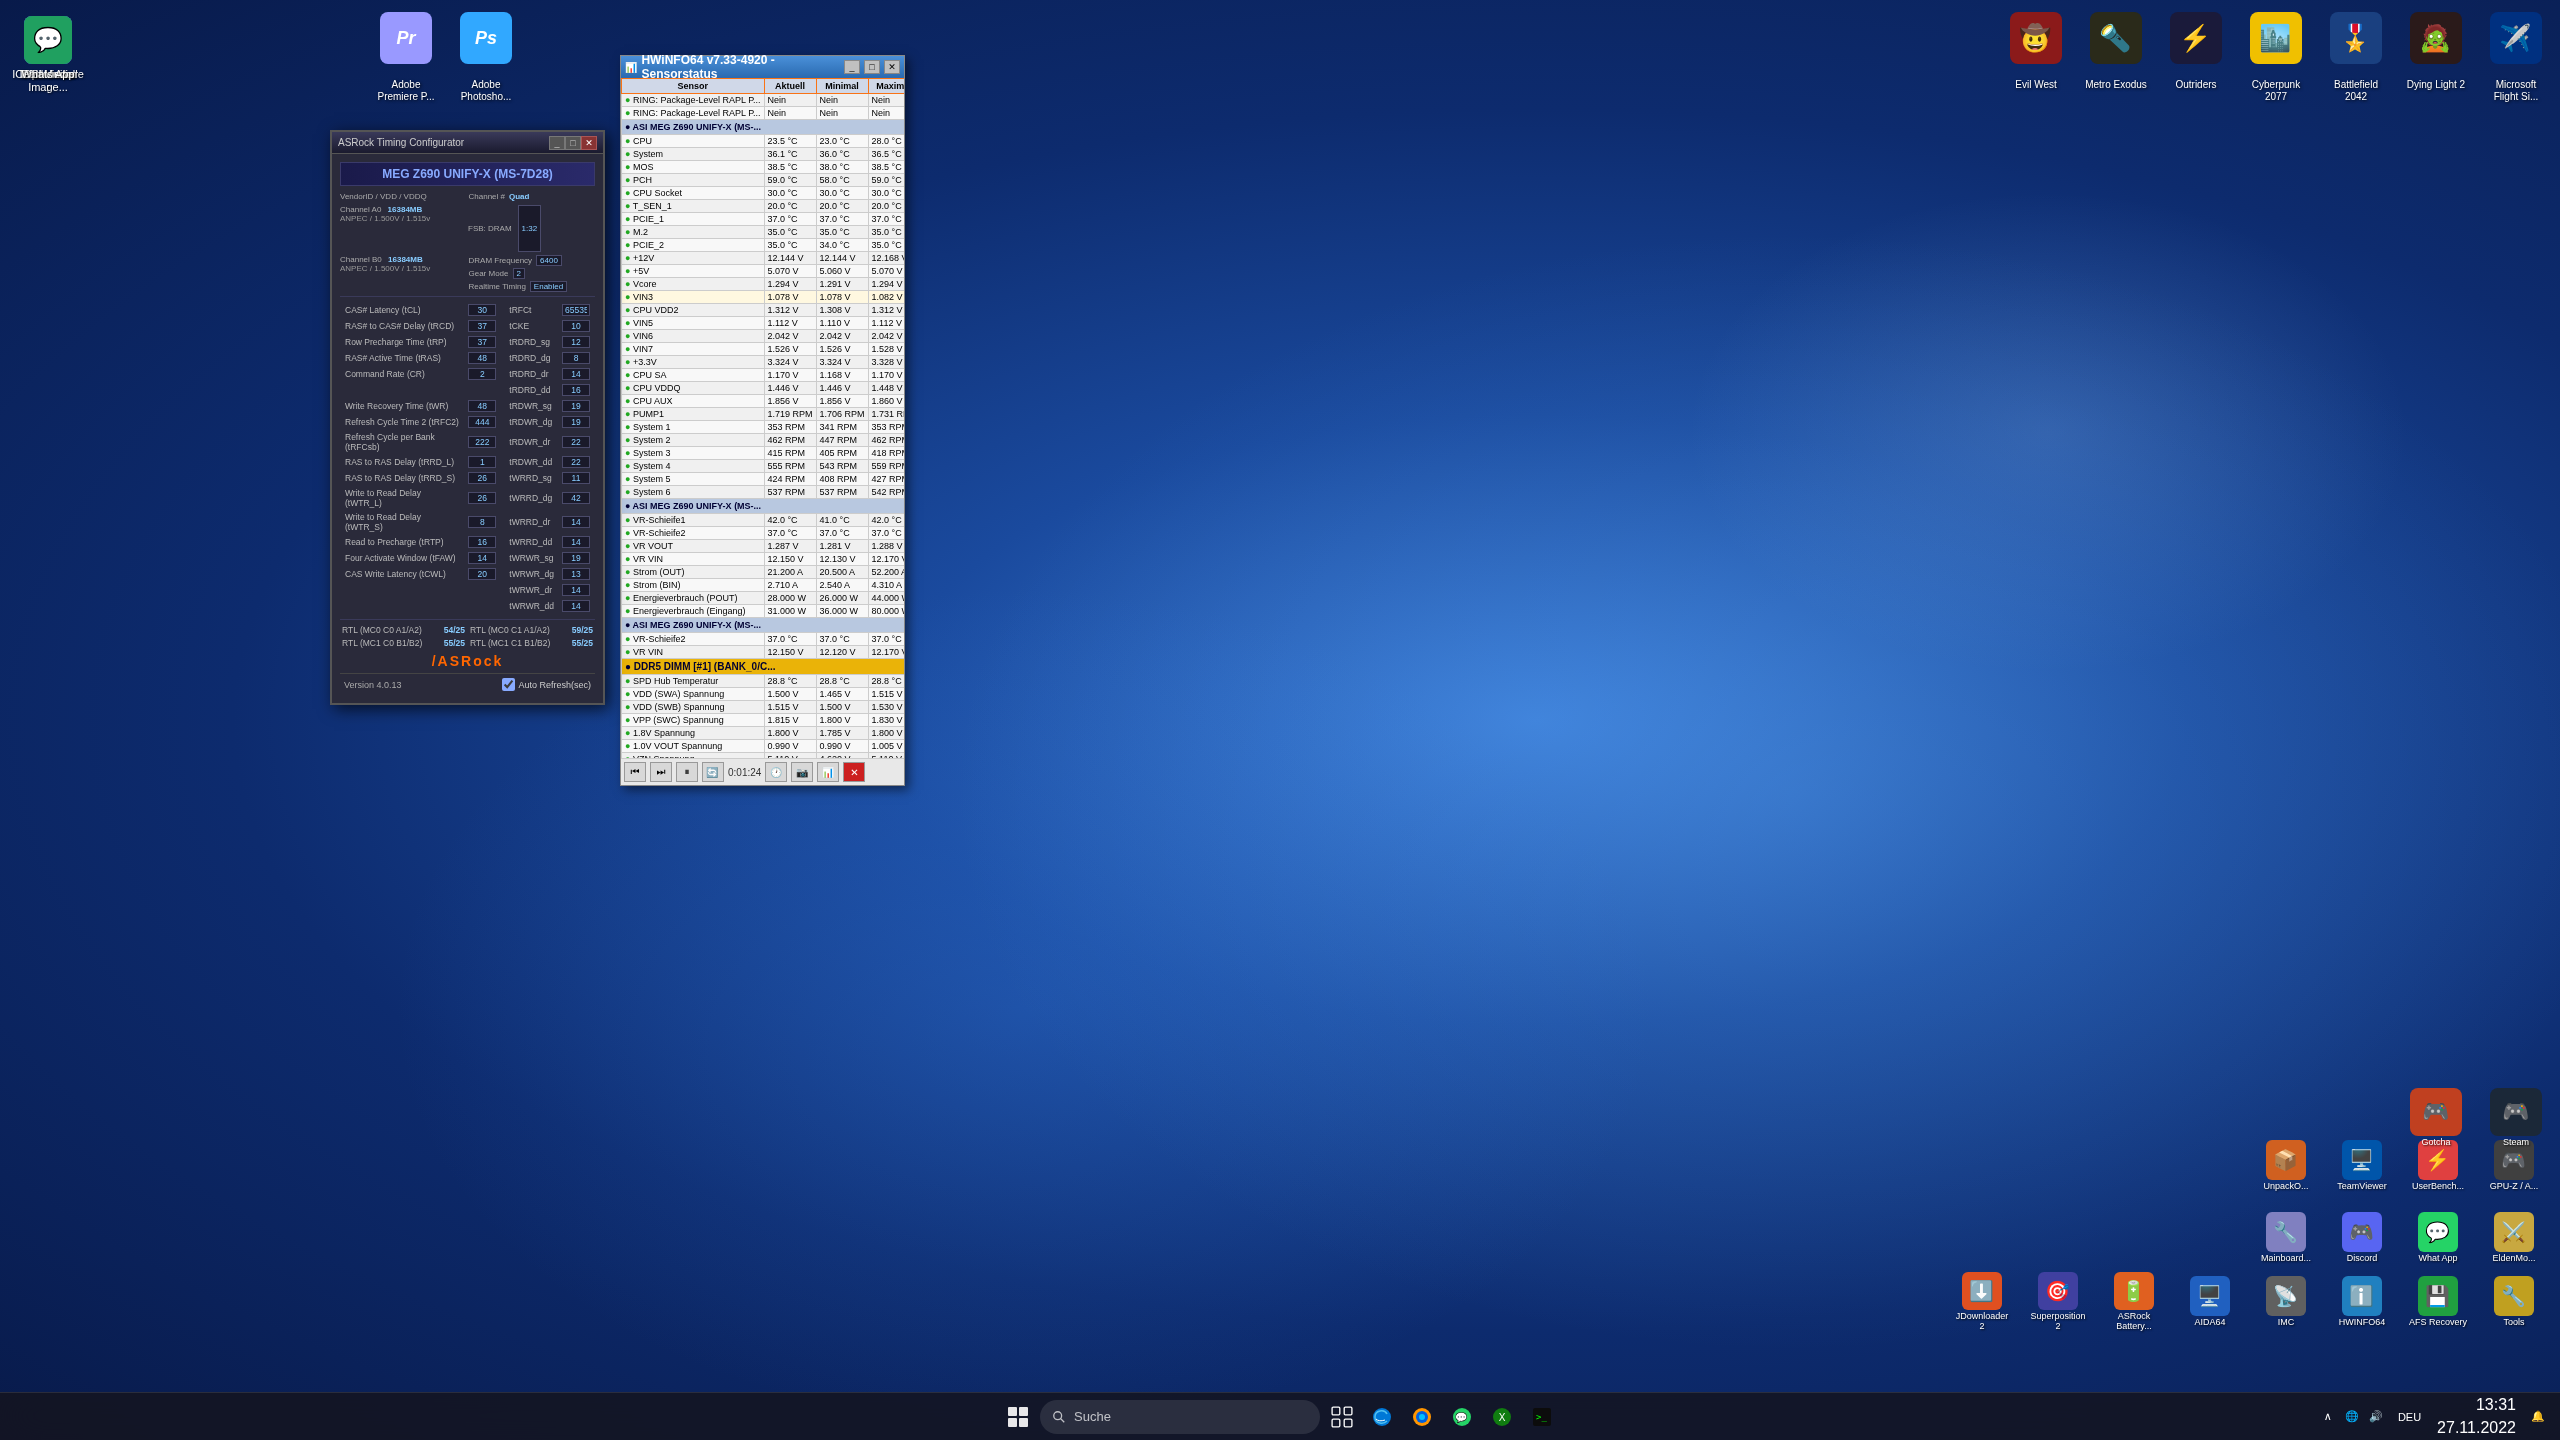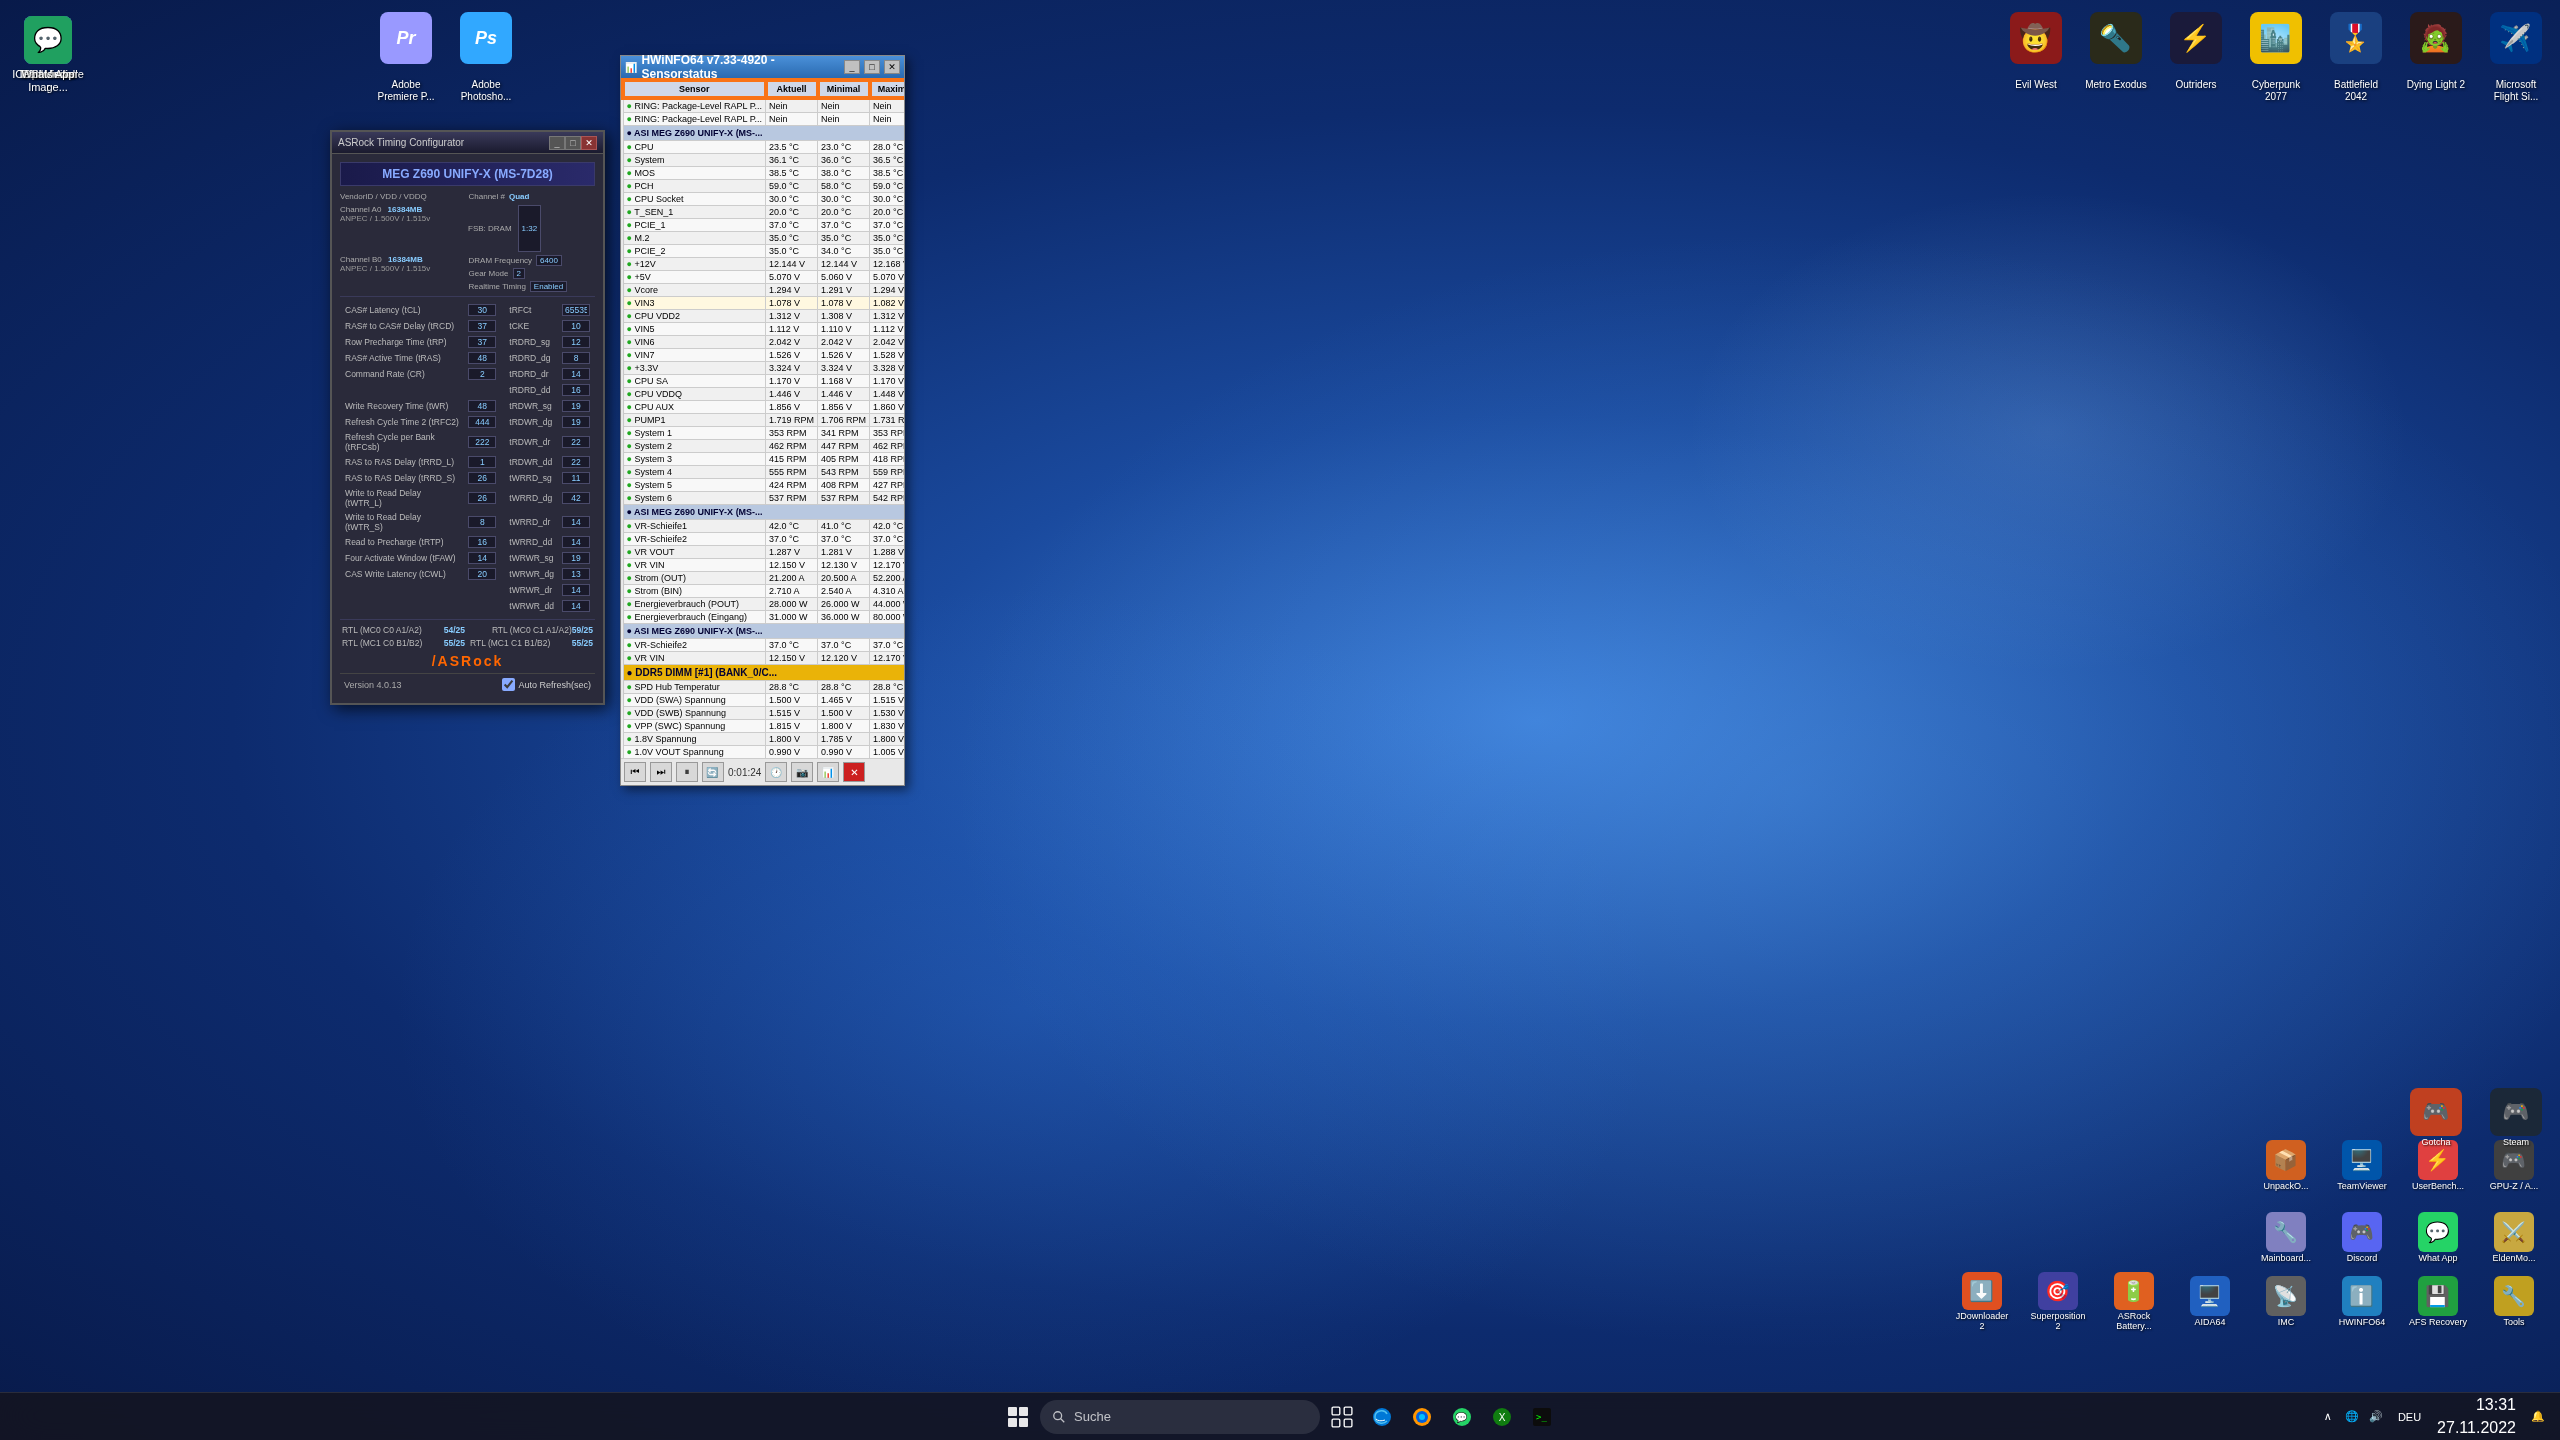--- a/index.html
+++ b/index.html
@@ -226,21 +226,21 @@
       cursor: pointer;
     }
 
     .hwinfo-table {
       width: 100%;
       border-collapse: collapse;
       font-size: 9px;
     }
     .hwinfo-table th {
       background: #d0d8e8;
-      border: 4px solid #f97316;
+      border: 1px solid #f97316;
       padding: 2px 3px;
       font-weight: bold;
       font-size: 9px;
     }
     .hwinfo-table td {
       border: 1px solid #ccc;
       padding: 1px 3px;
       white-space: nowrap;
       font-size: 9px;
     }
@@ -1066,21 +1066,21 @@
         </tbody>
     </table>
 
     <hr class="divider-line">
 
     <div style="display:grid; grid-template-columns:1fr 1fr; gap:1px;" id="asrock-rtl">
     <div style="display: flex; justify-content: space-between; font-size: 8.5px; color: rgb(187, 187, 187); padding: 1px 2px;">
           <span>RTL (MC0 C0 A1/A2)</span>
           <span style="color: rgb(136, 204, 255); font-weight: bold;">54/25</span>
         </div>
-        <div style="display: flex; justify-content: flex-end; font-size: 8.5px; color: rgb(187, 187, 187); padding: 1px 2px;">
+        <div style="display: flex; justify-content: space-between; font-size: 8.5px; color: rgb(187, 187, 187); padding: 1px 2px;">
           <span>RTL (MC0 C1 A1/A2)</span>
           <span style="color: rgb(136, 204, 255); font-weight: bold;">59/25</span>
         </div>
         <div style="display: flex; justify-content: space-between; font-size: 8.5px; color: rgb(187, 187, 187); padding: 1px 2px;">
           <span>RTL (MC1 C0 B1/B2)</span>
           <span style="color: rgb(136, 204, 255); font-weight: bold;">55/25</span>
         </div>
         <div style="display: flex; justify-content: space-between; font-size: 8.5px; color: rgb(187, 187, 187); padding: 1px 2px;">
           <span>RTL (MC1 C1 B1/B2)</span>
           <span style="color: rgb(136, 204, 255); font-weight: bold;">55/25</span>

